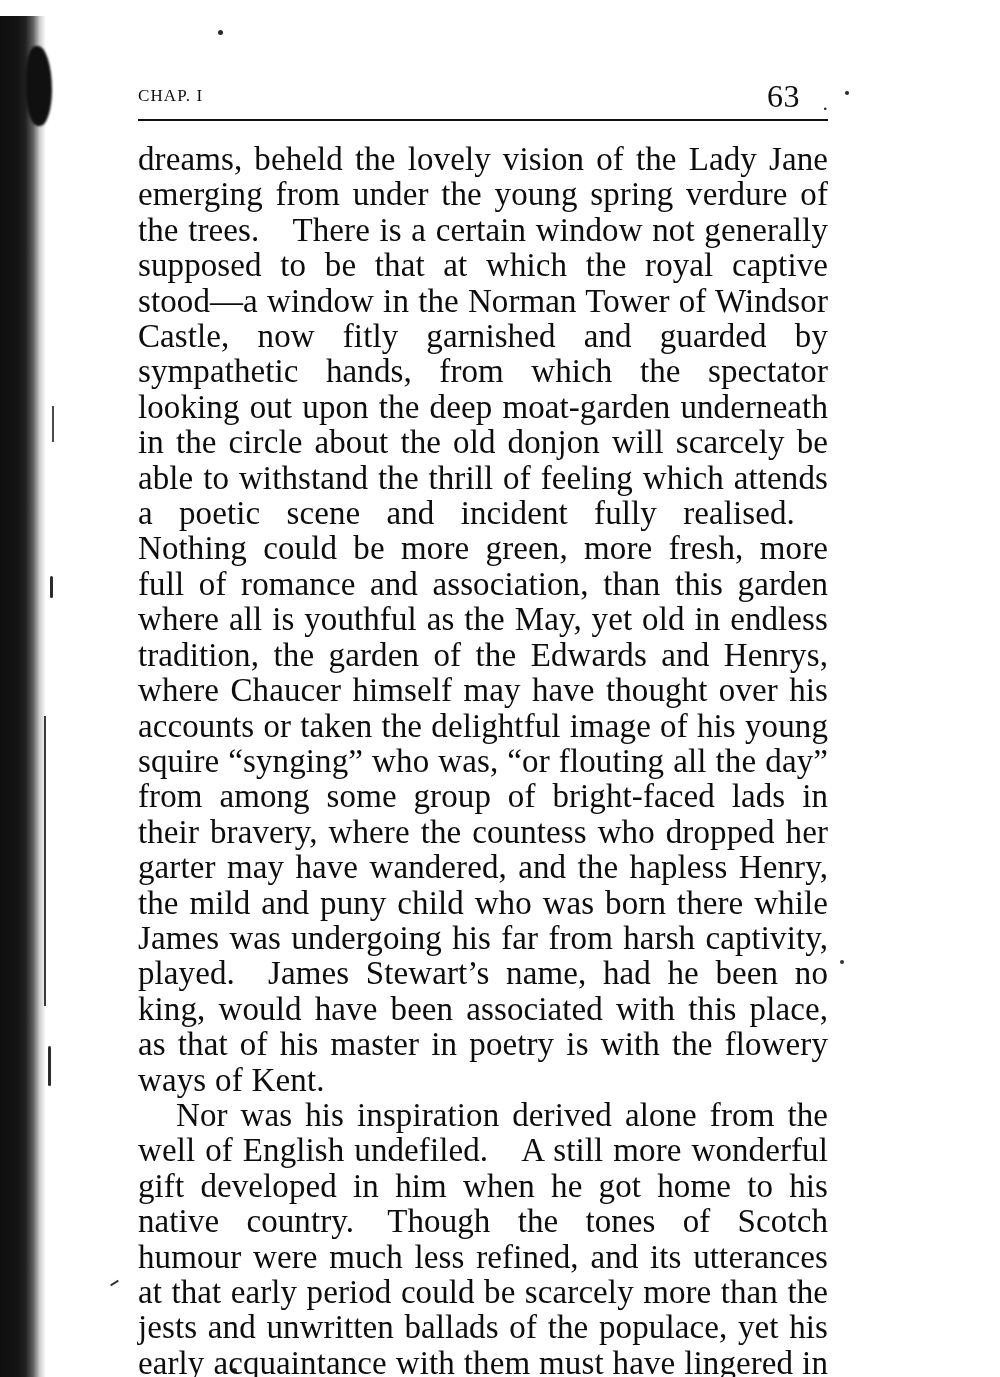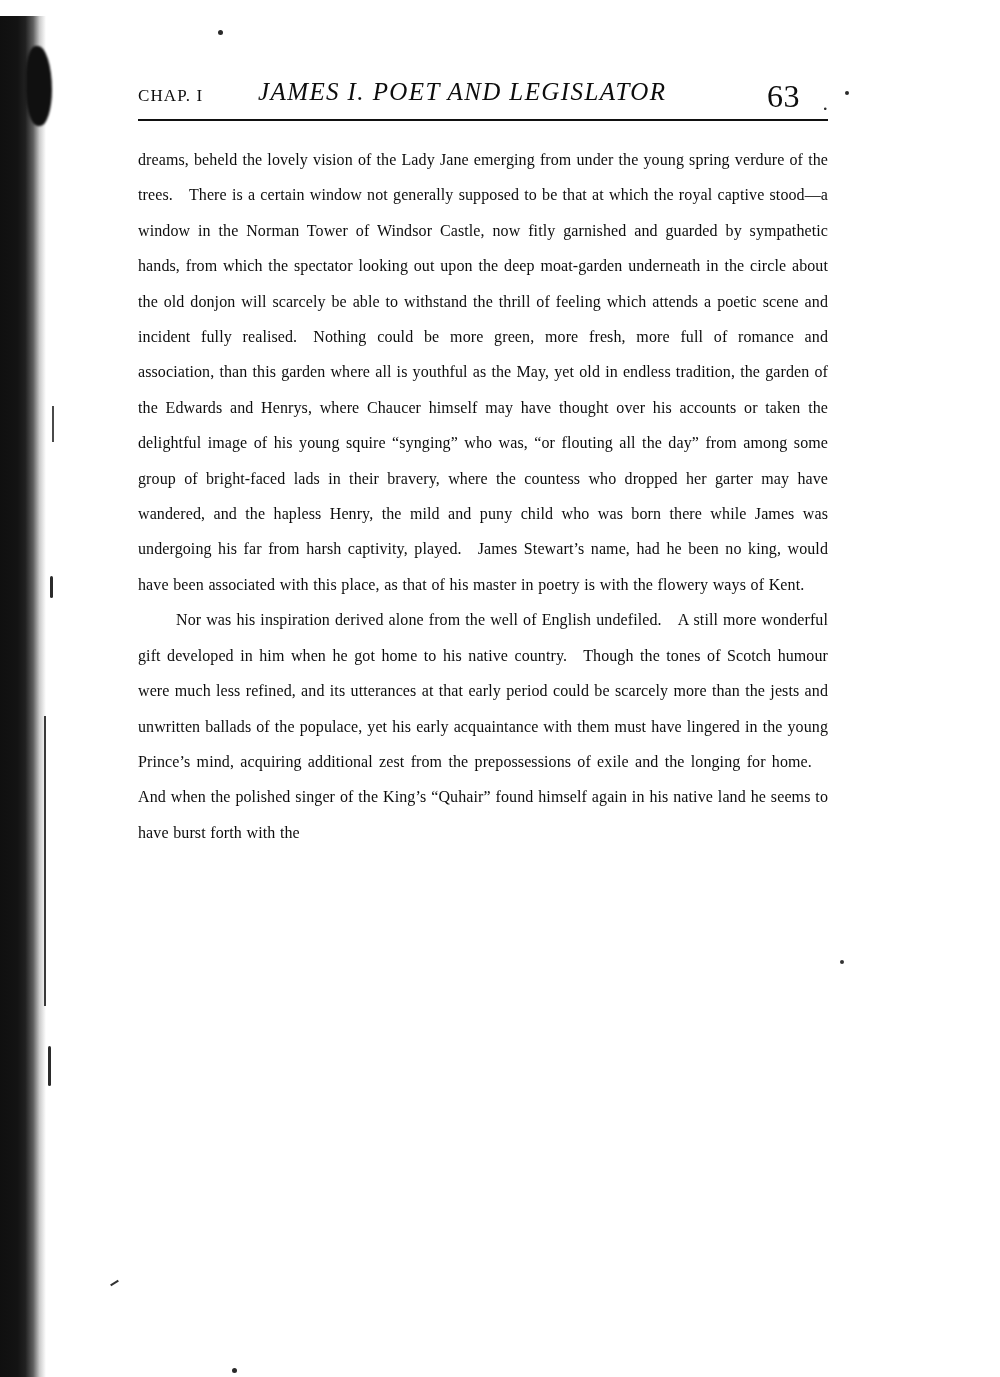--- a/index.html
+++ b/index.html
@@ -126,21 +126,21 @@
 
   
   .body-text {
     position: absolute;
     left: 138px;
     top: 126px;
     width: 690px;
   }
   .para {
     margin: 0;
-    font-size: 16px;
+    font-size: 33px;
     line-height: 35.4px;
     text-align: justify;
     text-justify: inter-word;
     letter-spacing: 0.1px;
     word-spacing: 0.5px;
   }
   .para + .para {
     text-indent: 38px;
   }
   .para:last-child {
@@ -207,21 +207,20 @@
   <div class="scan-speck" style="left:48px;top:1030px;width:3px;height:40px;border-radius:2px;"></div>
 
   <div class="mark-top-speck"></div>
   <div class="mark-bottom-speck"></div>
   <div class="mark-right-a"></div>
   <div class="mark-right-b"></div>
   <div class="mark-left-tick"></div>
 
   <div class="running-head">
     <span class="rh-chap">CHAP. I</span>
-    <span class="rh-title">JAMES I. POET AND LEGISLATOR</span>
     <span class="rh-folio">63</span>
     <span class="rh-dot">.</span>
   </div>
 
   <div class="rule"></div>
 
   <div class="body-text">
     <p class="para">dreams, beheld the lovely vision of the Lady Jane emerging from under the young spring verdure of the trees. There is a certain window not generally supposed to be that at which the royal captive stood—a window in the Norman Tower of Windsor Castle, now fitly garnished and guarded by sympathetic hands, from which the spectator looking out upon the deep moat-garden underneath in the circle about the old donjon will scarcely be able to withstand the thrill of feeling which attends a poetic scene and incident fully realised. Nothing could be more green, more fresh, more full of romance and association, than this garden where all is youthful as the May, yet old in endless tradition, the garden of the Edwards and Henrys, where Chaucer himself may have thought over his accounts or taken the delightful image of his young squire “synging” who was, “or flouting all the day” from among some group of bright-faced lads in their bravery, where the countess who dropped her garter may have wandered, and the hapless Henry, the mild and puny child who was born there while James was undergoing his far from harsh captivity, played. James Stewart’s name, had he been no king, would have been associated with this place, as that of his master in poetry is with the flowery ways of Kent.</p>
     <p class="para">Nor was his inspiration derived alone from the well of English undefiled. A still more wonderful gift developed in him when he got home to his native country. Though the tones of Scotch humour were much less refined, and its utterances at that early period could be scarcely more than the jests and unwritten ballads of the populace, yet his early acquaintance with them must have lingered in the young Prince’s mind, acquiring additional zest from the prepossessions of exile and the longing for home. And when the polished singer of the King’s “Quhair” found himself again in his native land he seems to have burst forth with the</p>
   </div>

